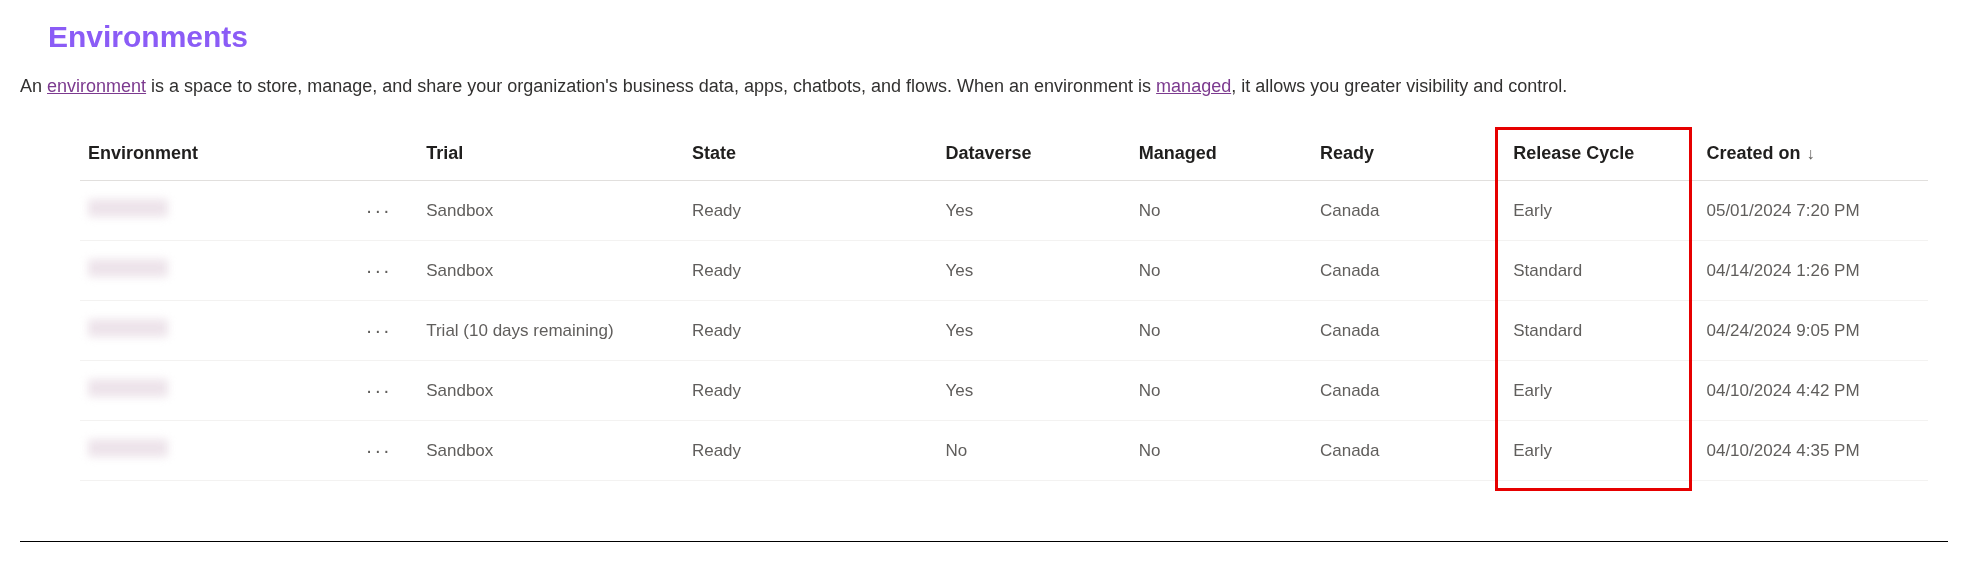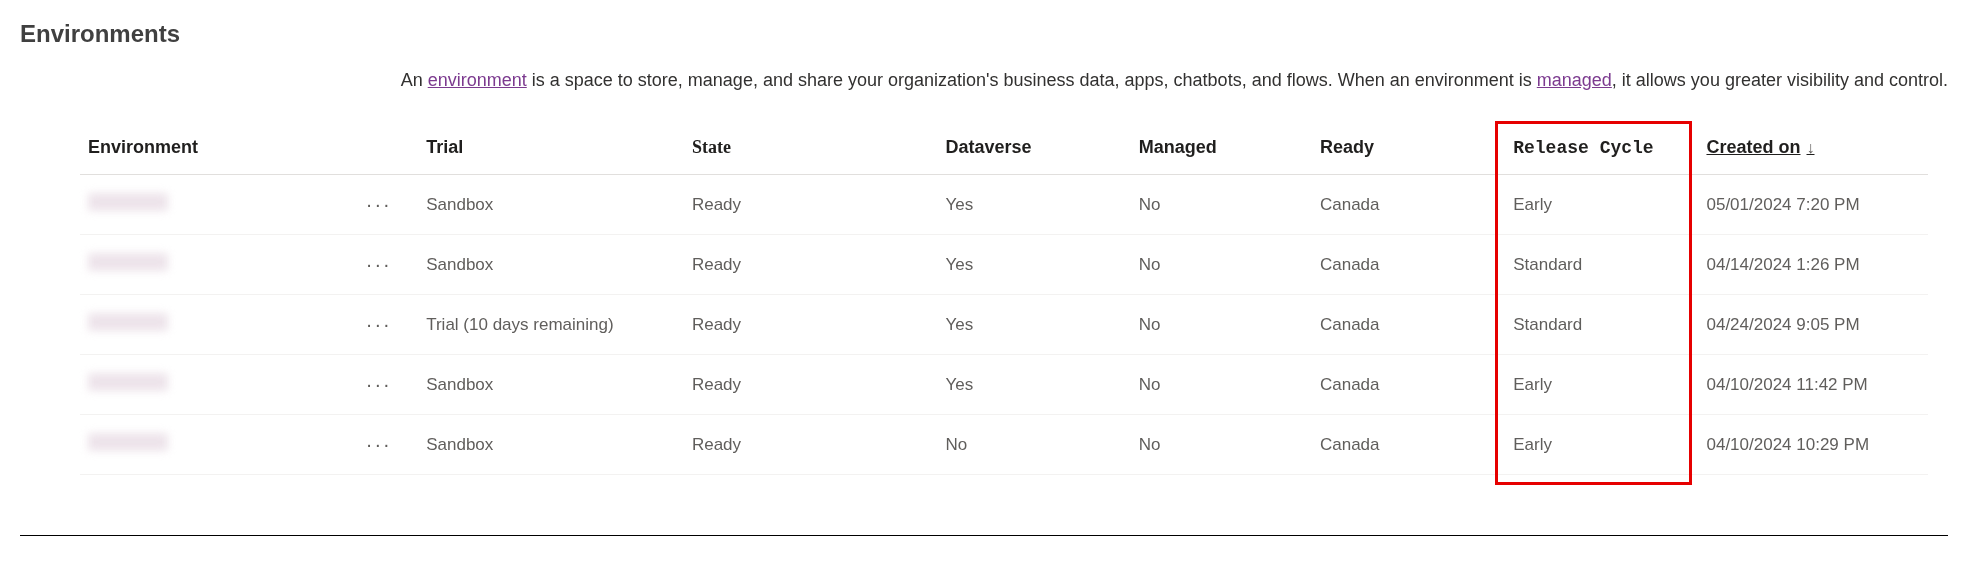--- a/index.html
+++ b/index.html
@@ -4,30 +4,30 @@
   <style>
     * { box-sizing: border-box; margin: 0; padding: 0; }
     body {
       font-family: "Segoe UI", -apple-system, BlinkMacSystemFont, sans-serif;
       background: #ffffff;
       color: #323130;
       padding: 20px 20px 0 20px;
       width: 1968px;
     }
     .page-title {
-      font-size: 24px;
+      font-size: 30px;
       font-weight: 600;
-      color: #404040;
+      color: #8b5cf6;
       margin-bottom: 22px;
+      margin-left: 28px;
     }
     .intro-text {
       font-size: 18px;
       color: #323130;
       margin-bottom: 36px;
-      text-align: right;
     }
     .intro-text a {
       color: #7c3a8f;
       text-decoration: underline;
       cursor: pointer;
     }
     .table-wrap {
       padding-left: 60px;
       padding-right: 20px;
     }
@@ -50,26 +50,26 @@
       color: #605e5c;
       padding: 18px 8px;
       vertical-align: middle;
     }
     tbody tr {
       border-bottom: 1px solid #f3f2f1;
     }
     .col-env   { width: 230px; }
     .col-more  { width: 50px; }
     .col-type  { width: 220px; }
-    .col-state { width: 210px; font-family: Liberation Serif, serif; }
+    .col-state { width: 210px; }
     .col-dv    { width: 160px; }
     .col-mgd   { width: 150px; }
     .col-reg   { width: 160px; }
-    .col-rel   { width: 160px; font-family: Liberation Mono, monospace; }
-    .col-created { width: 190px; text-decoration: underline; }
+    .col-rel   { width: 160px; }
+    .col-created { width: 190px; }
     .blur-name {
       display: inline-block;
       width: 80px;
       height: 18px;
       background: #eadfe7;
       filter: blur(4px);
       border-radius: 3px;
       opacity: 0.85;
     }
     .more-btn {
@@ -163,32 +163,32 @@
           </tr>
           <tr>
             <td><span class="blur-name"></span></td>
             <td><span class="more-btn">···</span></td>
             <td>Sandbox</td>
             <td>Ready</td>
             <td>Yes</td>
             <td>No</td>
             <td>Canada</td>
             <td>Early</td>
-            <td>04/10/2024 11:42 PM</td>
+            <td>04/10/2024 4:42 PM</td>
           </tr>
           <tr>
             <td><span class="blur-name"></span></td>
             <td><span class="more-btn">···</span></td>
             <td>Sandbox</td>
             <td>Ready</td>
             <td>No</td>
             <td>No</td>
             <td>Canada</td>
             <td>Early</td>
-            <td>04/10/2024 10:29 PM</td>
+            <td>04/10/2024 4:35 PM</td>
           </tr>
         </tbody>
     </table>
   </div>
   <div class="highlight-box" id="highlight" style="left: 1475.22px; top: -6px; width: 197.25px; height: 364px;"></div>
 </div>
 
 <hr class="hr-bottom">
 
 </body></html>

